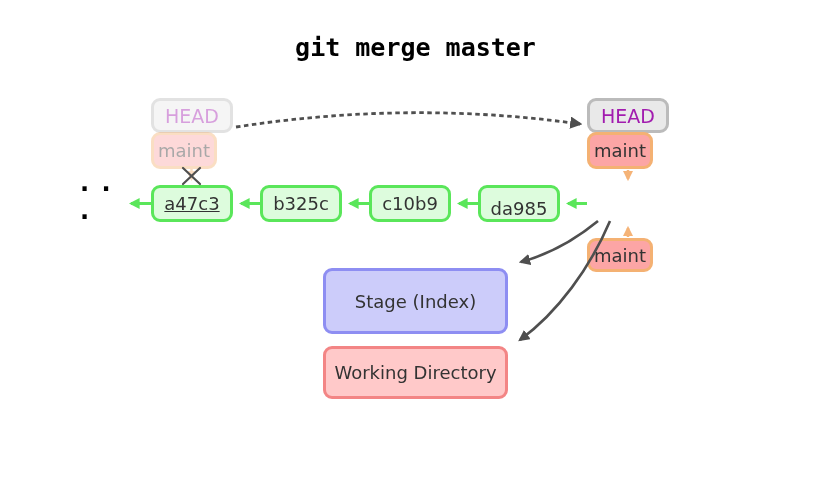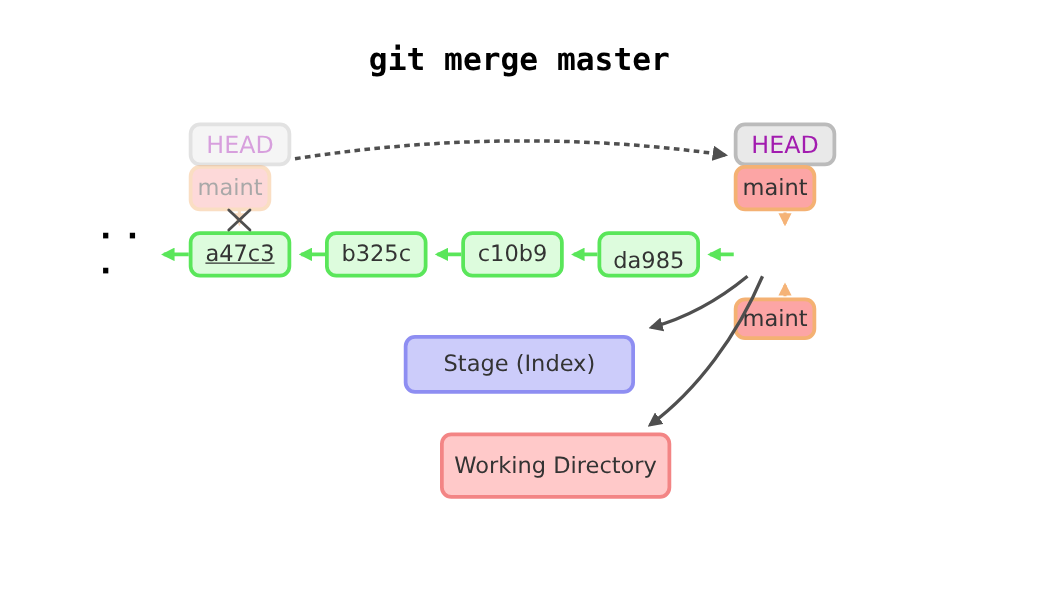--- a/index.html
+++ b/index.html
@@ -31,26 +31,26 @@
     width:82px;height:35px;
     background:#e9e9e9;border:3px solid #bbbbbb;
     color:#a21caf;font-size:19px;
   }
   .branch{
     width:66px;height:37px;
     background:#fca5a5;border:3px solid #f4b173;
   }
   .ghost{opacity:0.42;}
   .stage{
-    left:323px;top:268px;width:185px;height:47px;
+    left:323px;top:268px;width:185px;height:66px;
     background:#ccccfa;border:3px solid #8e8ef2;
   }
   .working{
     left:323px;top:346px;width:185px;height:53px;
-    background:#ffc9c9;border:3px solid #f38585;margin-left:29px;
+    background:#ffc9c9;border:3px solid #f38585;
   }
   .ellipsis{
     position:absolute;left:80px;top:188px;width:48px;height:30px;
     display:flex;align-items:center;justify-content:center;
     font-size:24px;font-weight:bold;color:#000000;letter-spacing:2px;
   }
   svg.arrows{
     position:absolute;left:0;top:0;width:831px;height:485px;
     pointer-events:none;
   }

